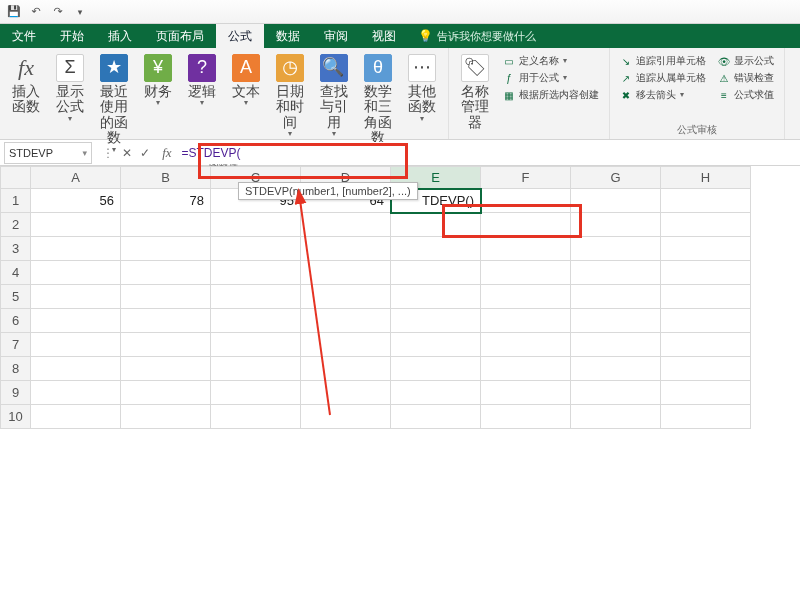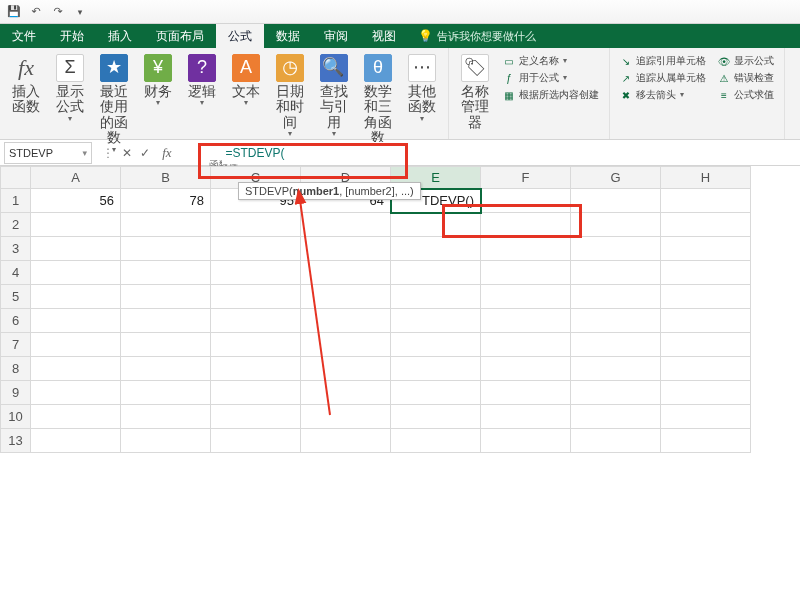--- a/index.html
+++ b/index.html
@@ -31,42 +31,42 @@
   .linkrow { display:flex; align-items:center; gap:4px; font-size:10px; color:#444; cursor:pointer; white-space:nowrap; }
   .linkrow .mini { width:12px; height:12px; display:inline-flex; align-items:center; justify-content:center; font-size:10px; color:#0b6a3c; }
 
   
   .fbar-row { height:26px; border-bottom:1px solid #d4d4d4; display:flex; align-items:center; font-size:12px; background:#fff; }
   .namebox { width:88px; height:22px; border:1px solid #cfcfcf; margin:0 4px; display:flex; align-items:center; padding:0 4px; font-size:11px; color:#333; background:#fff; }
   .namebox .dd { margin-left:auto; color:#888; font-size:9px; }
   .fbar-btns { display:flex; align-items:center; gap:8px; padding:0 6px; color:#666; }
   .fbar-btns span { cursor:pointer; font-size:12px; }
   .fx { font-style:italic; font-family:"Times New Roman",serif; font-size:13px; color:#666; padding:0 6px; }
-  .formula-input { flex:1; height:22px; border:none; outline:none; font-size:12px; padding:0 4px; color:#0f766e;margin-left:44px; }
+  .formula-input { flex:1; height:22px; border:none; outline:none; font-size:12px; padding:0 4px; color:#4c1d95; }
 
   
   .grid { position:relative; }
   table { border-collapse:collapse; table-layout:fixed; }
   th, td { border:1px solid #d9d9d9; font-size:13px; color:#222; }
   th { background:#f3f3f3; font-weight:normal; color:#555; text-align:center; }
   .colhdr th { height:22px; }
   .rowhdr { width:30px; text-align:center; background:#f3f3f3; color:#555; }
   td { height:24px; padding:0 6px; text-align:right; }
   td.left { text-align:left; }
   .corner { background:#f3f3f3; width:30px; }
   .col { width:90px; }
 
   
   th.active { background:#d8e8dc; color:#0b6a3c; }
   td.activecell { outline:2px solid #0b6a3c; outline-offset:-1px; text-align:right; background:#fff; }
 
   
   .redbox { position:absolute; border:3px solid #e53323; pointer-events:none; }
   .tooltip { position:absolute; background:#fff; border:1px solid #b7b7b7; padding:2px 6px; font-size:11px; color:#444; box-shadow:1px 1px 2px rgba(0,0,0,.15); }
-  .tooltip b { font-weight:bold; }
+  .tooltip b { font-weight:normal; }
 
   
   svg.arrow { position:absolute; pointer-events:none; }
 
   .dropcaret { font-size:8px; color:#666; margin-top:-2px; }
 </style>
 </head>
 <body>
 
 <div class="titlebar">
@@ -201,20 +201,21 @@
         <div class="linkrow">
             <span class="mini">⚠</span>
             <span>错误检查</span>
           </div>
         <div class="linkrow">
             <span class="mini">≡</span>
             <span>公式求值</span>
           </div>
       </div>
     </div>
+    <div class="label">公式审核</div>
   </div>
 </div>
 
 <div class="fbar-row">
   <div class="namebox">
     <span>STDEVP</span>
     <span class="dd">▾</span>
   </div>
   <div class="fbar-btns">
     <span style="color:#888;">⋮</span>
@@ -354,31 +355,20 @@
           <th class="rowhdr">10</th>
           <td></td>
           <td></td>
           <td></td>
           <td></td>
           <td></td>
           <td></td>
           <td></td>
           <td></td>
         </tr>
-    <tr>
-          <th class="rowhdr">13</th>
-          <td></td>
-          <td></td>
-          <td></td>
-          <td></td>
-          <td></td>
-          <td></td>
-          <td></td>
-          <td></td>
-        </tr>
   </tbody>
     </table>
 </div>
 
 <div class="tooltip" style="left:238px; top:182px;">
   <span>STDEVP</span>(<b>number1</b><span>, [number2], ...)</span>
 </div>
 
 <div class="redbox" style="left:198px; top:143px; width:210px; height:36px;"></div>
 <div class="redbox" style="left:442px; top:204px; width:140px; height:34px;"></div>

